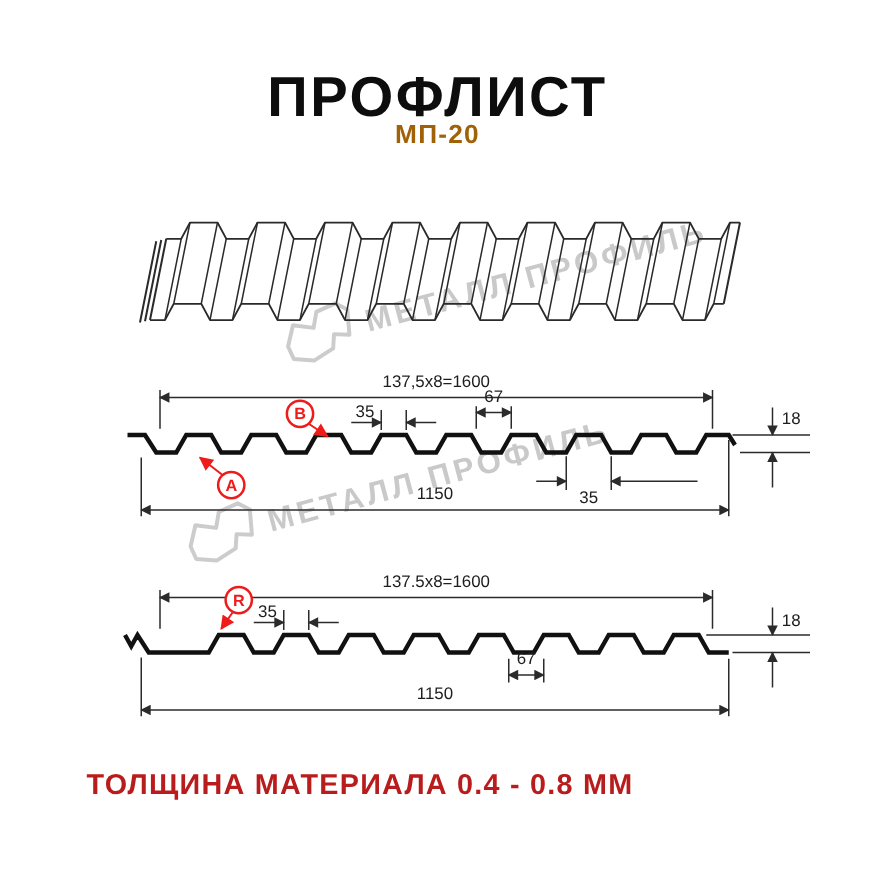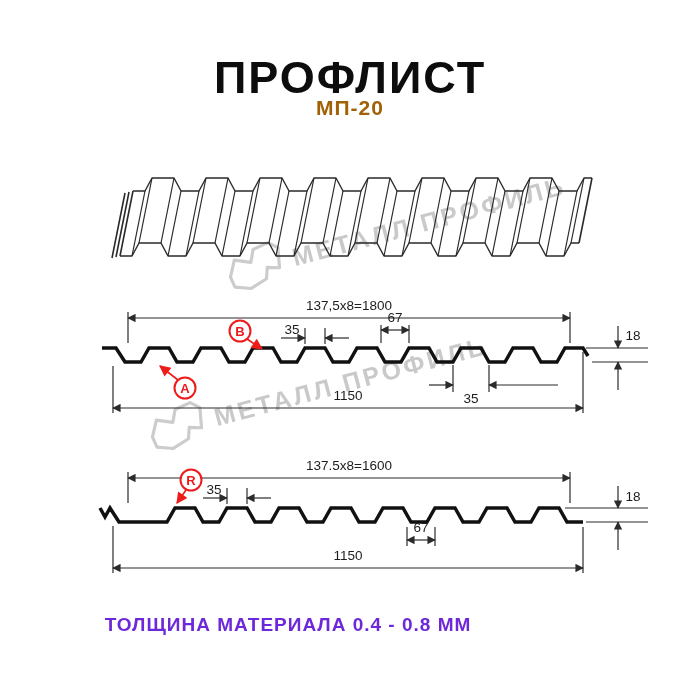--- a/index.html
+++ b/index.html
@@ -3,21 +3,21 @@
 <meta charset="utf-8">
 <style>
   html,body{margin:0;padding:0;background:#fff;}
   #stage{position:relative;width:700px;height:700px;background:#fff;overflow:hidden;
          font-family:Liberation Sans, sans-serif;padding-left:44px;}
   .title{position:absolute;left:0;top:52px;width:700px;text-align:center;
          font-size:45px;font-weight:bold;letter-spacing:2px;color:#0d0d0d;}
   .subtitle{position:absolute;left:0;top:96px;width:700px;text-align:center;
          font-size:21px;font-weight:600;letter-spacing:1px;color:#a16207;}
   .footer{position:absolute;left:0;top:614px;width:576px;text-align:center;
-         font-size:19px;font-weight:600;letter-spacing:1px;color:#6d28d9;}
+         font-size:23px;font-weight:600;letter-spacing:1px;color:#b91c1c;}
   .wm{position:absolute;display:flex;align-items:center;gap:9px;z-index:0;
       transform:rotate(-15deg);transform-origin:0 50%;pointer-events:none;}
   .wm-text{font-size:25px;font-weight:bold;letter-spacing:3px;color:#c9c9c9;white-space:nowrap;}
   #draw{position:absolute;left:0;top:0;z-index:1;}
   .lbl{position:absolute;z-index:2;transform:translate(-50%,-50%);white-space:nowrap;
        font-size:13.5px;color:#1d1d1d;}
   .lbl.red{color:#ee1b1b;font-weight:bold;font-size:13px;}
 </style>
 </head>
 <body>
@@ -123,21 +123,21 @@
       <line x1="583" y1="527" x2="583" y2="573"></line>
       <line x1="113" y1="568" x2="583" y2="568" marker-start="url(#arr)" marker-end="url(#arr)"></line>
     </g>
     <path d="M100,508l5,9l5,-9l9,14h48 l8,-14h20l8,14h16 l8,-14h20l8,14h16 l8,-14h20l8,14h16 l8,-14h20l8,14h16 l8,-14h20l8,14h16 l8,-14h20l8,14h16 l8,-14h20l8,14h16 l8,-14h20l8,14h16" fill="none" stroke="#111111" stroke-width="3.5" stroke-linejoin="miter"></path>
     <g stroke="#ee1b1b" stroke-width="1.6" fill="none">
       <line x1="186" y1="490" x2="177" y2="503" marker-end="url(#arrRed)"></line>
       <circle cx="191" cy="480" r="10.5" fill="#ffffff" stroke-width="2"></circle>
     </g>
   </svg>
 
-  <span class="lbl" style="left:349px;top:305px;">137,5x8=1800</span>
+  <span class="lbl" style="left:349px;top:305px;">137,5x8=1600</span>
   <span class="lbl" style="left:292px;top:329px;">35</span>
   <span class="lbl" style="left:395px;top:317px;">67</span>
   <span class="lbl" style="left:633px;top:335px;">18</span>
   <span class="lbl" style="left:471px;top:398px;">35</span>
   <span class="lbl" style="left:348px;top:395px;">1150</span>
   <span class="lbl red" style="left:240px;top:331px;">B</span>
   <span class="lbl red" style="left:185px;top:388px;">A</span>
 
   <span class="lbl" style="left:349px;top:465px;">137.5x8=1600</span>
   <span class="lbl" style="left:214px;top:489px;">35</span>

